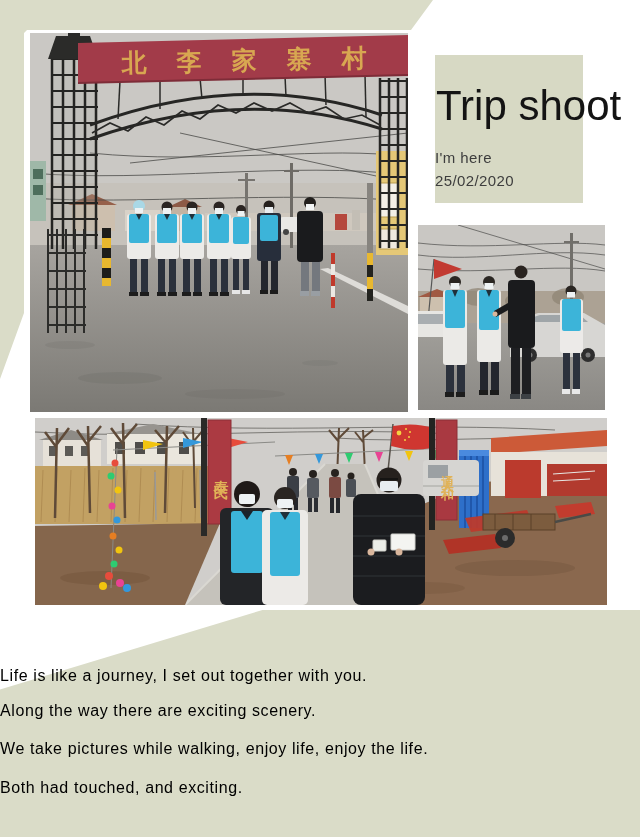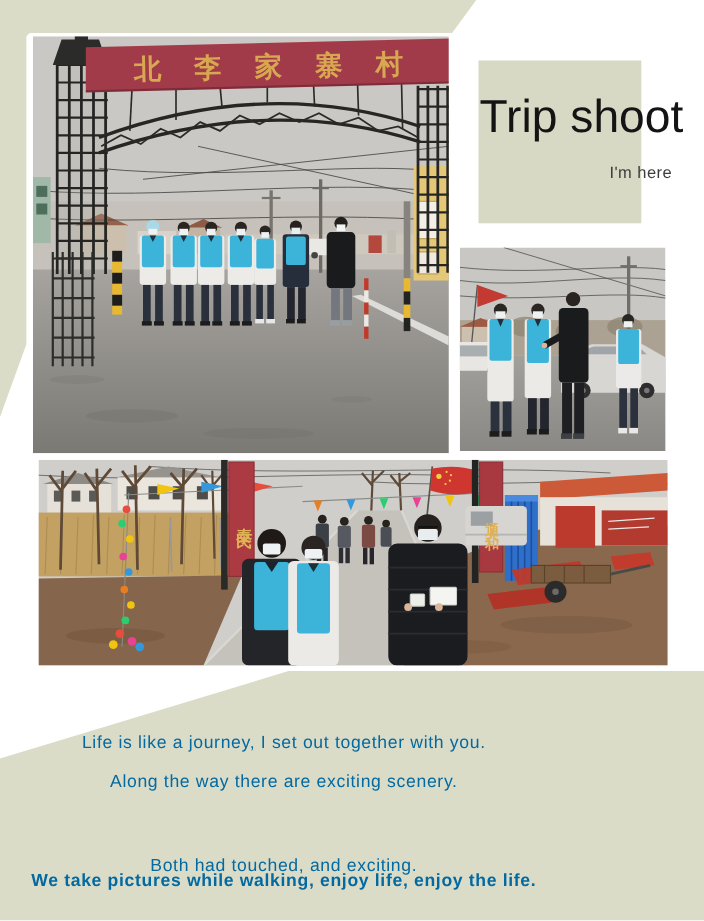--- a/index.html
+++ b/index.html
@@ -29,29 +29,29 @@
   #photo-gate{left:30px;top:33px;width:378px;height:379px;}
   #photo-roadside{left:418px;top:225px;width:187px;height:185px;}
   #photo-walk{left:35px;top:418px;width:572px;height:187px;}
   
   #page-title{
     left:436px;top:84px;width:210px;
     font-size:42px;line-height:1.05;font-weight:400;color:#141414;
     letter-spacing:0px;white-space:nowrap;
   }
   #header-sub{
-    left:435px;top:146px;width:148px;text-align:right;
-    font-size:15px;line-height:23px;color:#3d3d3d;letter-spacing:0.4px;margin-left:28px;
+    left:435px;top:146px;width:148px;text-align:left;
+    font-size:15px;line-height:23px;color:#3d3d3d;letter-spacing:0.4px;
   }
   
   .caption{
-    left:0;width:516px;text-align:center;
-    font-size:16px;color:#0369a1;letter-spacing:0.6px;
-  }
-  #cap1{top:667px;} #cap2{top:702px;} #cap3{top:779px;} #cap4{top:792px;font-weight:bold;}
+    left:0;width:516px;text-align:left;
+    font-size:16px;color:#000000;letter-spacing:0.6px;
+  }
+  #cap1{top:667px;} #cap2{top:702px;} #cap3{top:779px;} #cap4{top:740px;}
   
   #gate-banner-text{
     left:88px;top:44px;width:312px;text-align:center;
     font-size:25px;color:#d8a751;letter-spacing:30px;text-indent:30px;
     white-space:nowrap;transform:rotate(-1.2deg);font-weight:bold;
   }
   .vbanner{
     writing-mode:vertical-rl;text-orientation:upright;
     color:#e0b257;font-weight:bold;text-align:center;
     letter-spacing:6px;
@@ -63,20 +63,21 @@
 <body>
 
 <svg id="accent-topleft" class="abs" viewBox="0 0 440 385">
   <polygon points="0,0 433,0 411,30 27,30 24,33 24,313 0,379" fill="#dadcc8"></polygon>
 </svg>
 
 <div id="trip-block" class="abs"></div>
 <div id="page-title" class="abs">Trip shoot</div>
 <div id="header-sub" class="abs">
   <div>I'm here</div>
+  <div>25/02/2020</div>
 </div>
 
 <svg id="photo-gate" class="abs photo" viewBox="0 0 378 379" preserveAspectRatio="none">
   <defs>
     <linearGradient id="roadg1" x1="0" y1="0" x2="0" y2="1">
       <stop offset="0" stop-color="#a7a49f"></stop>
         <stop offset="1" stop-color="#7b7974"></stop>
     </linearGradient>
   </defs>
   <g>

